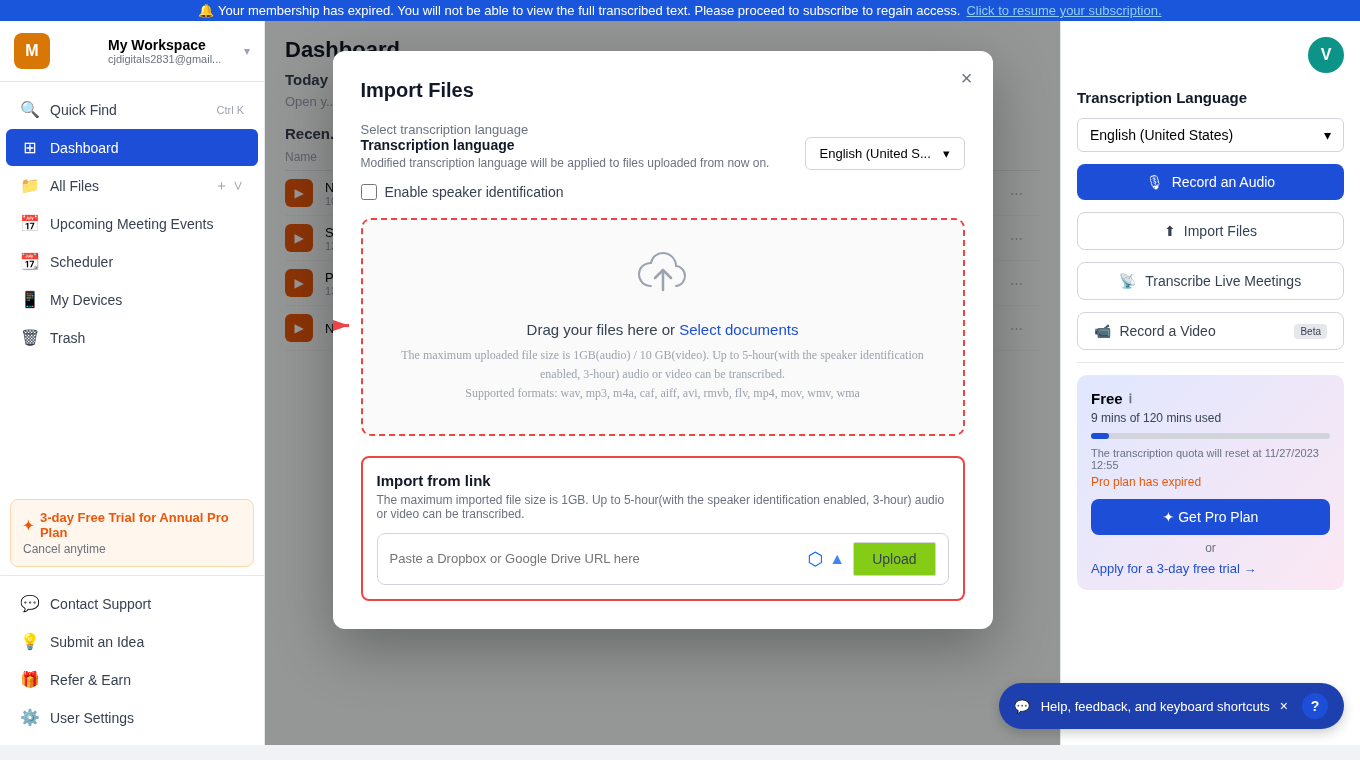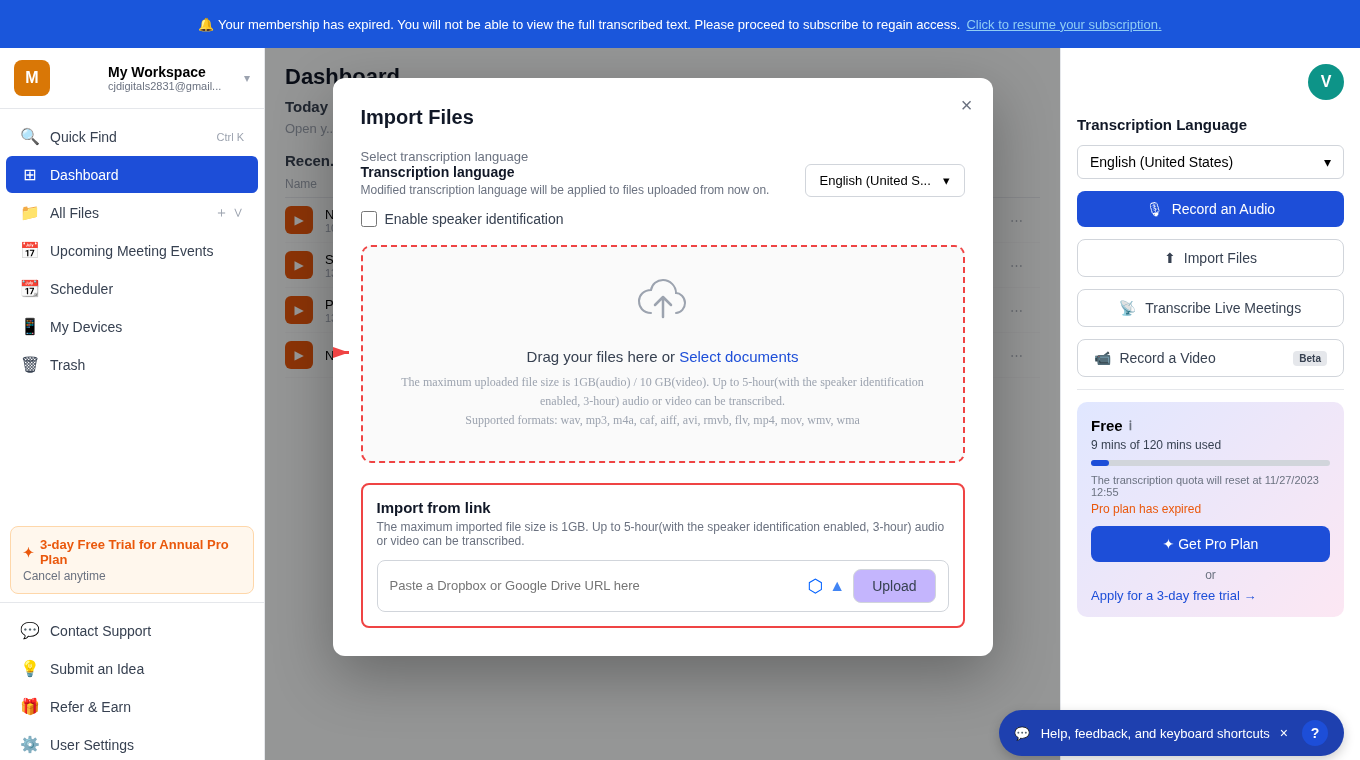--- a/index.html
+++ b/index.html
@@ -5,21 +5,21 @@
     * { box-sizing: border-box; margin: 0; padding: 0; }
     body { font-family: -apple-system, BlinkMacSystemFont, 'Segoe UI', sans-serif; font-size: 14px; background: #f0f2f5; overflow: hidden; }
 
     
     .top-banner {
       background: #1a56db;
       color: white;
       text-align: center;
       padding: 8px 16px;
       font-size: 13px;
-      height: 48px;
+      height: 21px;
       display: flex;
       align-items: center;
       justify-content: center;
       gap: 6px;
     }
     .top-banner a { color: #90cdf4; text-decoration: underline; cursor: pointer; }
 
     .app-container {
       display: flex;
       height: calc(760px - 36px);
@@ -251,23 +251,23 @@
       border: none;
       outline: none;
       font-size: 13px;
       color: #9ca3af;
       background: transparent;
     }
     .cloud-icons { display: flex; gap: 6px; align-items: center; }
     .dropbox-icon { color: #0061ff; font-size: 18px; }
     .upload-btn {
       border: 1px solid #d1d5db;
-      border-radius: 8px;
+      border-radius: 2px;
       padding: 8px 18px;
-      background: #c4b5fd;
+      background: #84cc16;
       color: #374151;
       font-size: 14px;
       cursor: pointer;
     }
 
     
     .dashboard-area {
       padding: 16px 20px;
       filter: blur(0px);
     }
@@ -308,21 +308,21 @@
       box-shadow: 0 4px 12px rgba(0,0,0,0.2);
     }
     .help-close { background: none; border: none; color: white; cursor: pointer; font-size: 14px; }
 
     .beta-badge {
       background: #e5e7eb;
       color: #374151;
       font-size: 10px;
       padding: 2px 6px;
       border-radius: 4px;
-      font-weight: 700;
+      font-weight: 400;
     }
 
     
     .record-video-row {
       display: flex; align-items: center; justify-content: space-between;
       width: 100%;
     }
   </style>
 </head>
 <body>

